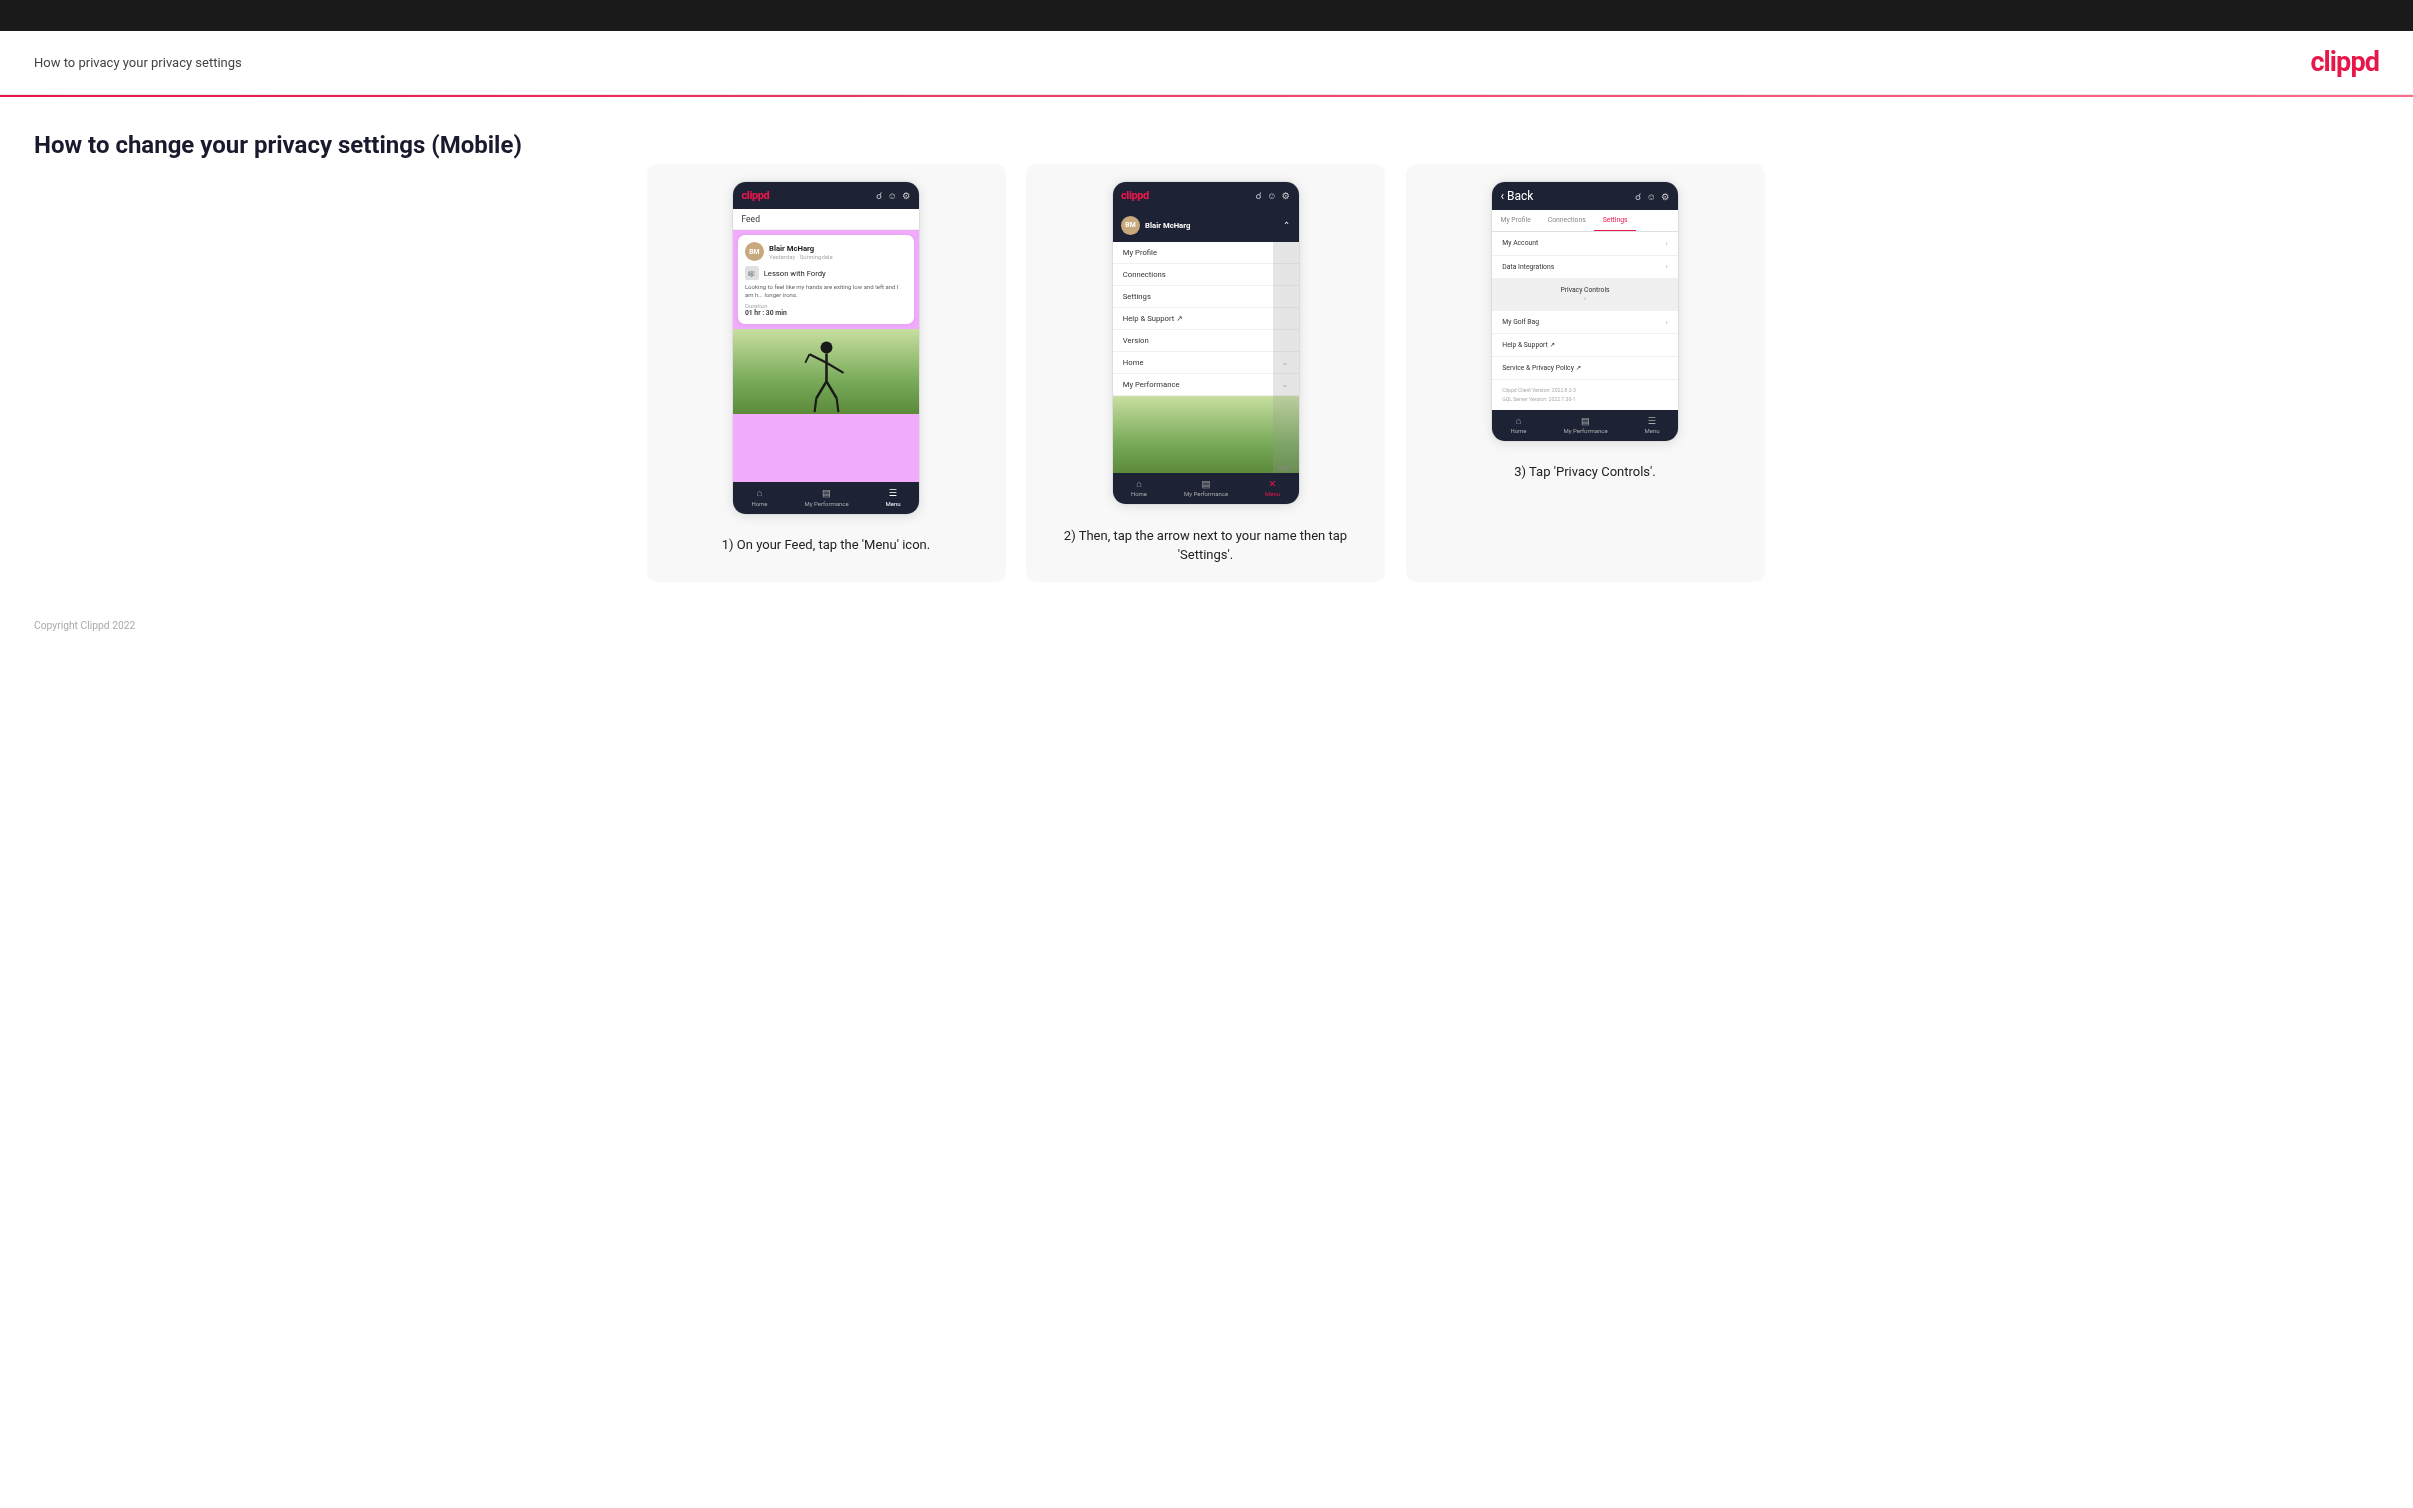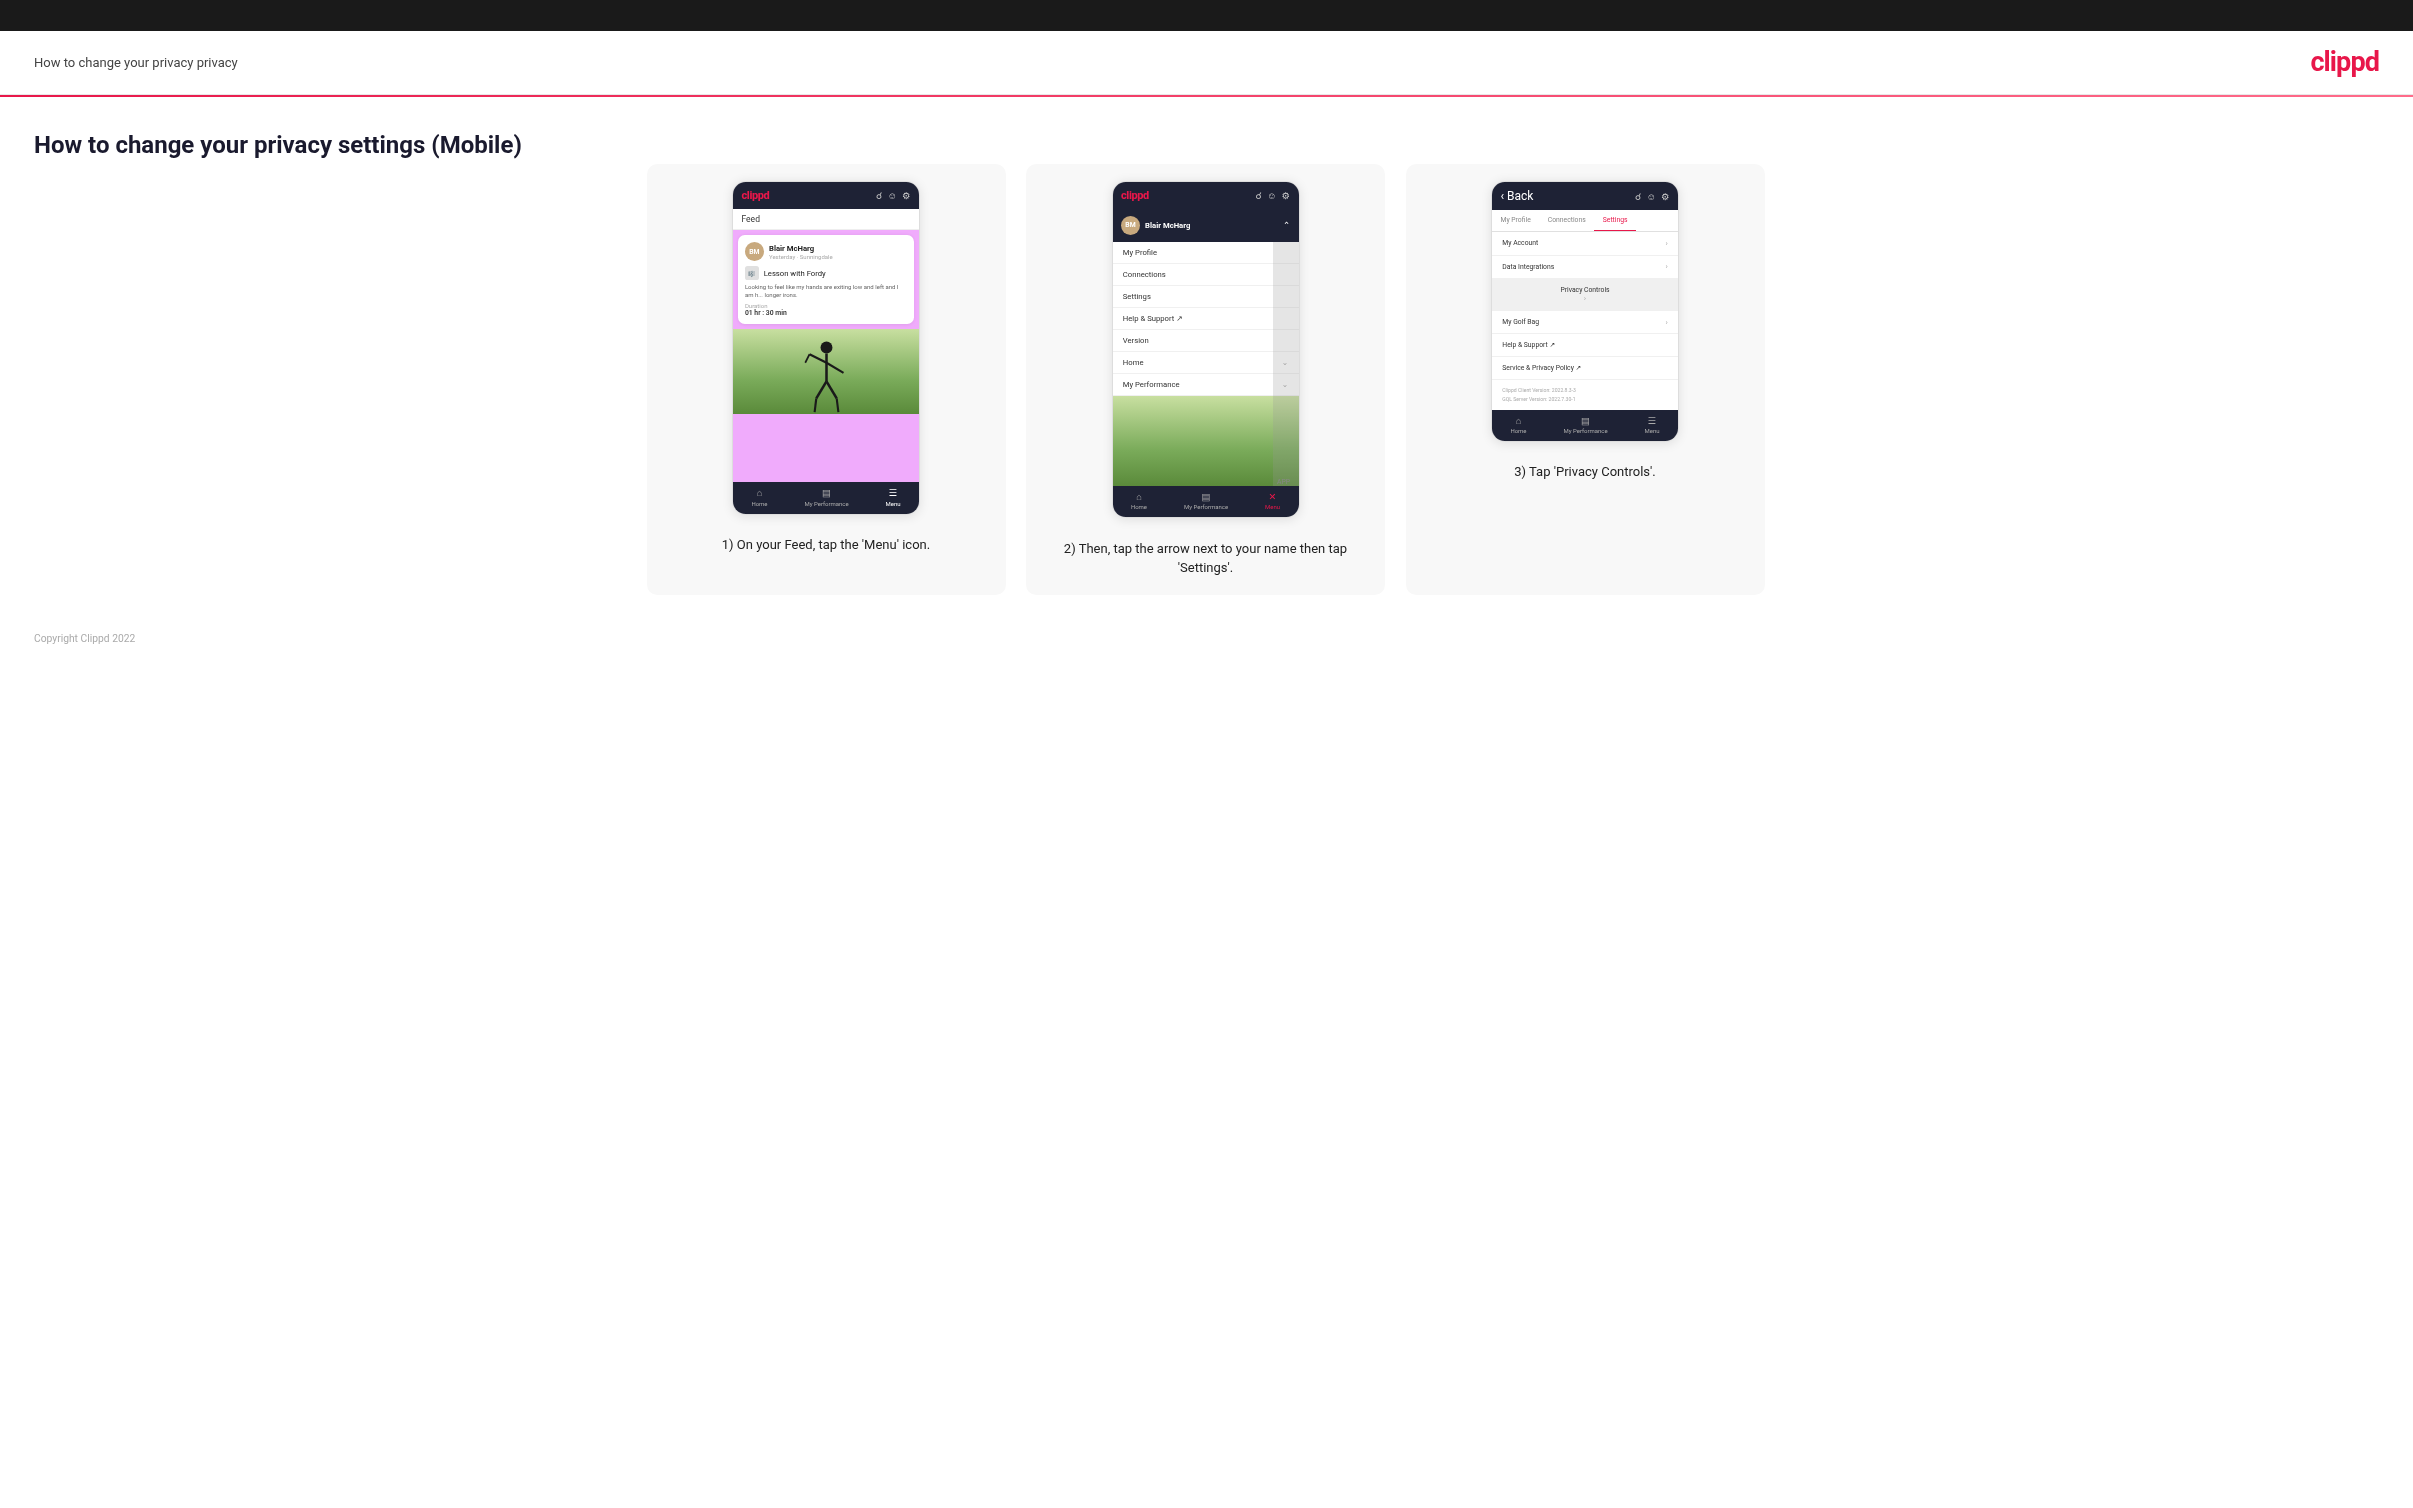--- a/index.html
+++ b/index.html
@@ -368,21 +368,21 @@
       font-size: 10.3px;
       color: #aaa;
     }
   </style>
 </head>
 <body>
 
 <div class="top-bar"></div>
 
 <div class="header">
-  <span class="header-title">How to change your privacy privacy</span>
+  <span class="header-title">How to privacy your privacy settings</span>
   <span class="logo">clippd</span>
 </div>
 <div class="header-underline"></div>
 
 <div class="main-content">
   <h1 class="page-heading">How to change your privacy settings (Mobile)</h1>
 
   <div class="cards-row">
 
     <div class="card">
@@ -494,21 +494,21 @@
               <span class="menu-chevron">⌄</span>
             </div>
             <div class="menu-section-row">
               <span>My Performance</span>
               <span class="menu-chevron">⌄</span>
             </div>
 
             <div style="position:absolute; right:0; top:0; width:26px; height:100%; background:rgba(150,150,150,0.25); pointer-events:none;"></div>
           </div>
 
-          <div style="height:90px; background: linear-gradient(180deg, #c8dfa0 0%, #7aab5a 60%, #5a8a3a 100%); position:relative;text-decoration:underline;">
+          <div style="height:77px; background: linear-gradient(180deg, #c8dfa0 0%, #7aab5a 60%, #5a8a3a 100%); position:relative;text-decoration:underline;">
             <div style="position:absolute; right:0; top:0; width:26px; height:100%; background:rgba(150,150,150,0.25);"></div>
             <div style="position:absolute; bottom:0; right:8.5px; font-size:6.8px; color:#888;">APP</div>
           </div>
         </div>
 
         <div class="phone-bottomnav">
           <div class="nav-item">
             <span class="nav-icon">⌂</span>
             <span class="nav-item-label">Home</span>
           </div>

